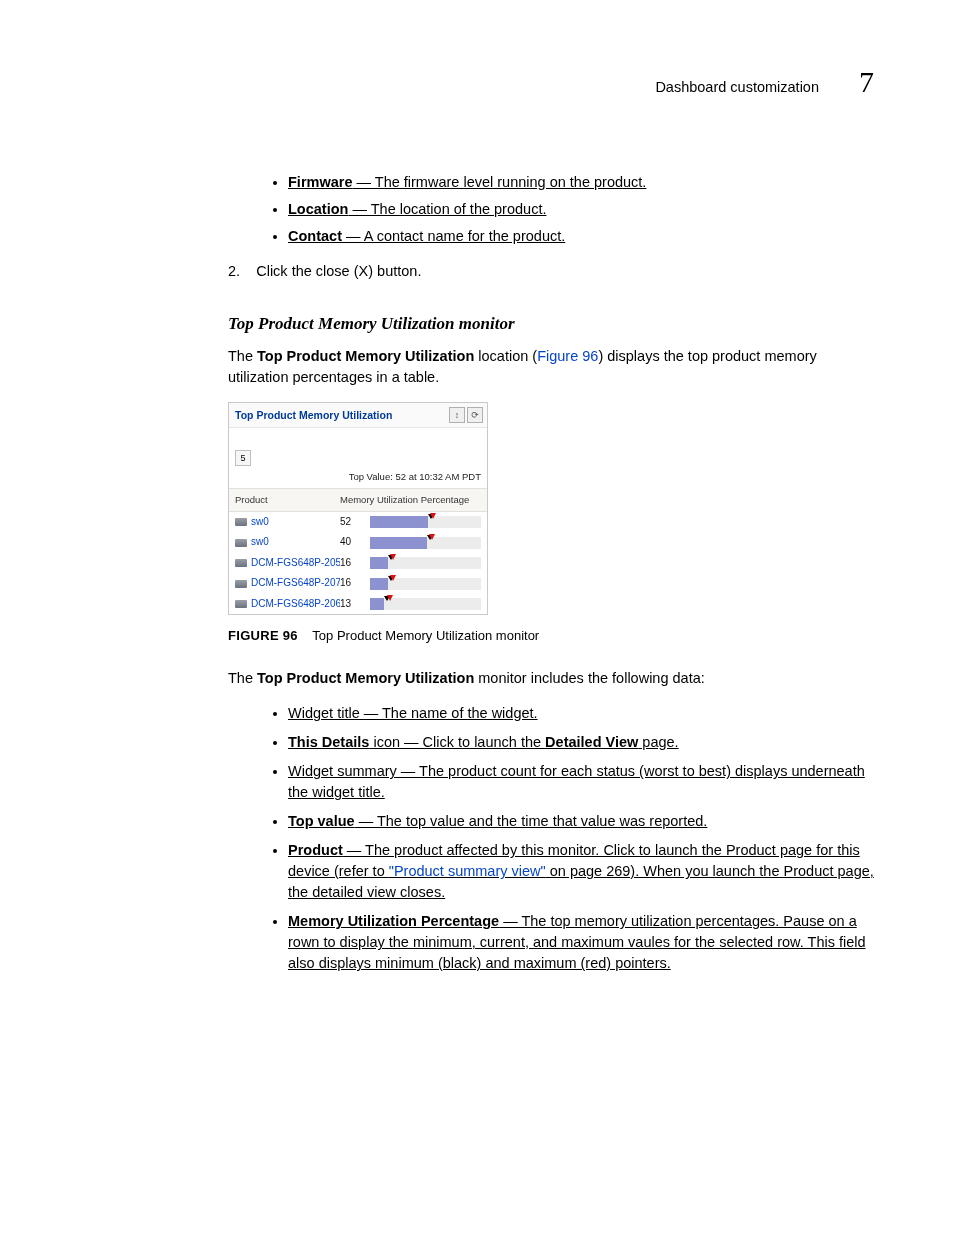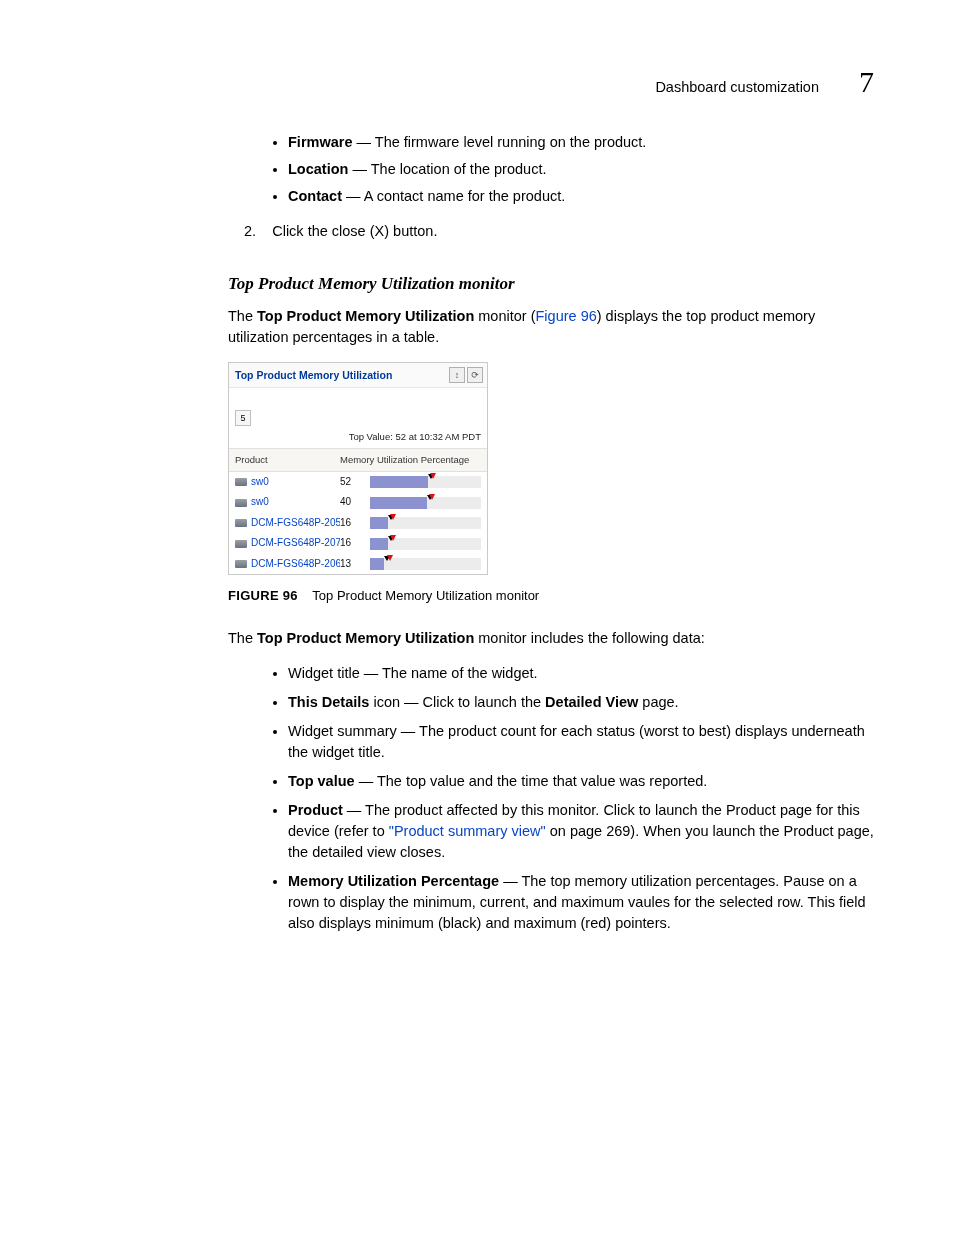--- a/index.html
+++ b/index.html
@@ -12,35 +12,36 @@
     background: #fff;
   }
   .page {
     padding: 60px 80px 60px 228px;
   }
   .header-row {
     display: flex;
     justify-content: flex-end;
     align-items: baseline;
     gap: 40px;
-    margin-bottom: 28px;
+    margin-bottom: 68px;
   }
   .header-num {
     font-family: Georgia, 'Times New Roman', serif;
     font-size: 30px;
     font-weight: normal;
   }
   ul.bullets {
     list-style: disc;
     margin: 2px 0 14px 0;
     padding-left: 60px;
+    text-decoration: underline;
   }
   ul.bullets > li { margin-bottom: 8px; }
   ul.bullets.tight > li { margin-bottom: 6px; }
-  .step2 { margin: 0 0 30px 16px; }
+  .step2 { margin: 0 0 30px 0; }
   .section-h {
     font-family: Georgia, 'Times New Roman', serif;
     font-style: italic;
     font-weight: bold;
     font-size: 17px;
     margin: 0 0 10px 0;
   }
   p { margin: 0 0 14px 0; }
   .b { font-weight: bold; }
   .link { color: #0645c8; }
@@ -146,21 +147,21 @@
     <li><span class="b">Firmware</span><span> — The firmware level running on the product.</span></li>
     <li><span class="b">Location</span><span> — The location of the product.</span></li>
     <li><span class="b">Contact</span><span> — A contact name for the product.</span></li>
   </ul>
 
   <p class="step2" style="white-space: pre;">2.    Click the close (X) button.</p>
 
   <div class="section-h">Top Product Memory Utilization monitor</div>
 
   <p>
-    <span>The </span><span class="b">Top Product Memory Utilization</span><span> monitor (</span><span class="link">Figure 96</span><span>) displays the top product memory utilization percentages in a table.</span>
+    <span>The </span><span class="b">Top Product Memory Utilization</span><span> location (</span><span class="link">Figure 96</span><span>) displays the top product memory utilization percentages in a table.</span>
   </p>
 
   <div class="widget">
     <div class="w-titlebar">
       <span class="w-title">Top Product Memory Utilization</span>
       <span class="w-ico">↕</span>
       <span class="w-ico">⟳</span>
     </div>
     <div class="w-subhead">
       <span class="w-count-badge">5</span>

